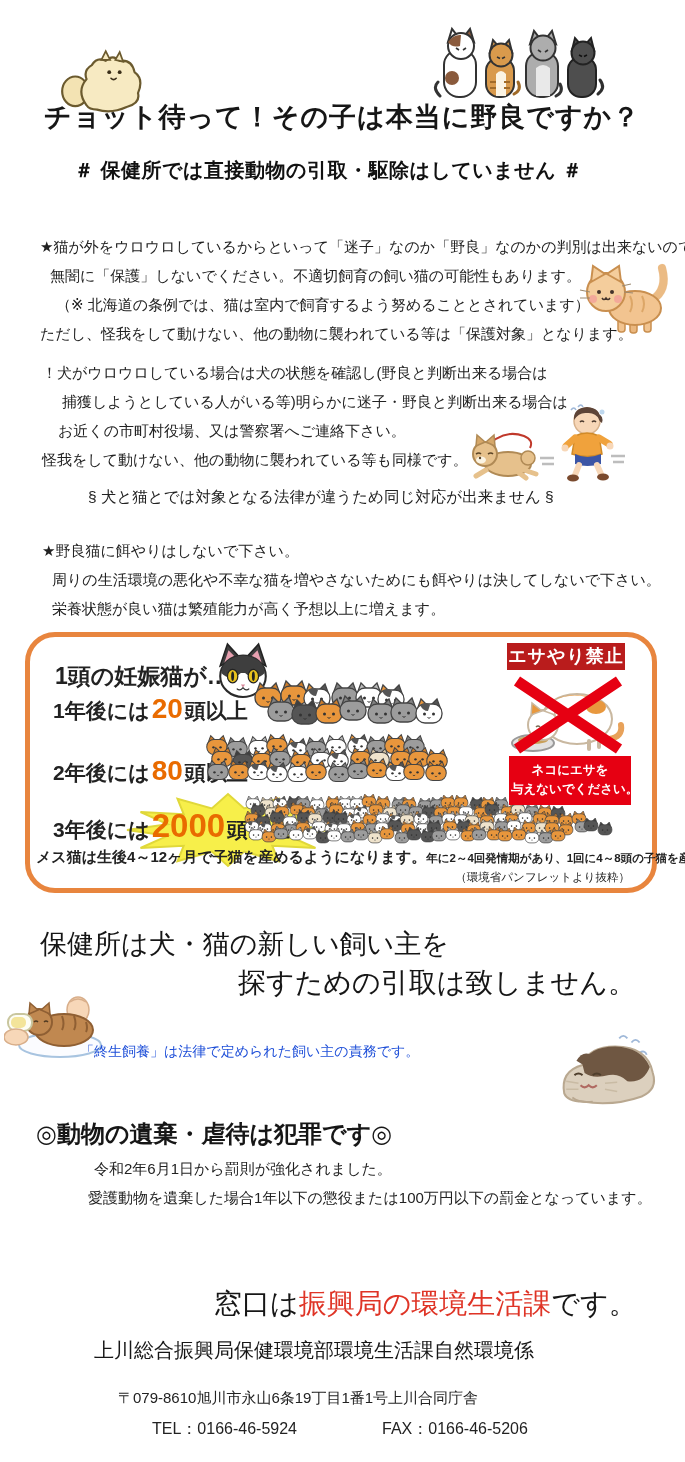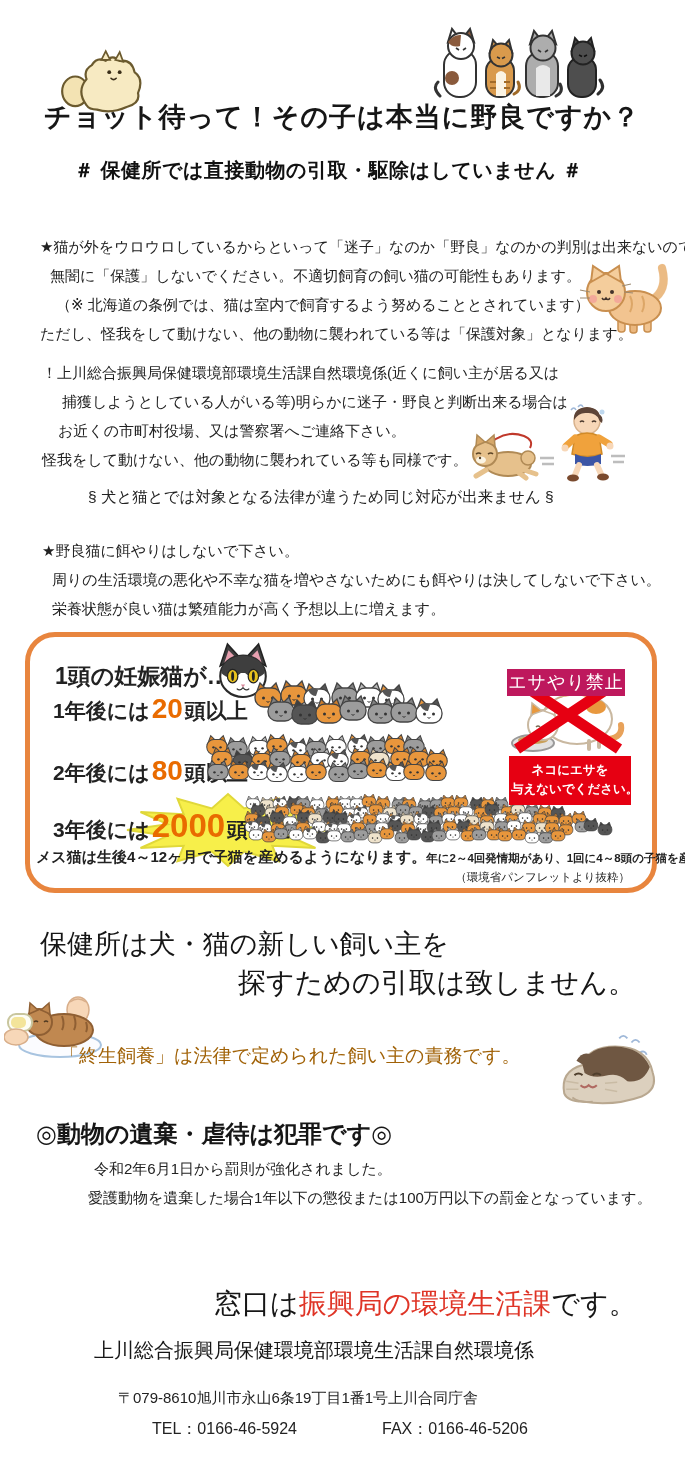--- a/index.html
+++ b/index.html
@@ -23,33 +23,33 @@
   #multi-box .inner{position:absolute;inset:0;}
   #box-title{left:25px;top:16px;font-size:23px;font-weight:700;color:#222;margin-top:8px;}
   .yrow{font-size:21px;font-weight:700;color:#222;}
   .yrow .num{color:#E96B00;font-size:28px;font-weight:800;padding:0 2px;position:relative;z-index:2;}
   #yrow1{left:23px;top:56px;} #yrow2{left:23px;top:118px;} #yrow3{left:23px;top:170px;}
   #yrow3 .num{font-size:33px;}
   #burst-holder{position:absolute;left:70px;top:-16px;z-index:1;}
   .cluster{position:absolute;}
   #cluster1{left:218px;top:42px;} #cluster2{left:168px;top:96px;} #cluster3{left:210px;top:156px;}
   .cluster span{position:absolute;display:block;line-height:0;}
-  #feed-ban-badge{left:477px;top:6px;width:118px;height:27px;background:#be185d;color:#fff;
-                  font-size:18px;font-weight:400;text-align:center;line-height:27px;letter-spacing:1px;z-index:5;margin-top:26px;}
+  #feed-ban-badge{left:477px;top:6px;width:118px;height:27px;background:#b91c1c;color:#fff;
+                  font-size:18px;font-weight:700;text-align:center;line-height:27px;letter-spacing:1px;z-index:5;}
   #eating-cat{left:473px;top:32px;z-index:4;}
   #feed-ban-caption{left:479px;top:119px;width:118px;background:#E60012;color:#fff;font-size:12.5px;
                     font-weight:700;text-align:center;line-height:1.55;padding:5px 2px;z-index:6;white-space:nowrap;}
   #box-footnote{left:6px;top:211px;width:612px;white-space:nowrap;z-index:7;}
   #box-footnote .fmain{font-size:15px;font-weight:700;color:#222;}
   #box-footnote .fsmall{font-size:11.5px;font-weight:700;color:#222;}
   #box-source{left:0;top:233px;width:600px;text-align:right;font-size:11.5px;color:#222;z-index:7;}
 
   #intake-line1{left:40px;top:926px;font-size:27px;font-weight:500;color:#161616;}
   #intake-line2{left:238px;top:964px;font-size:28px;font-weight:500;color:#161616;}
-  #law-line{left:60px;top:1043px;font-size:19px;color:#a16207;}
+  #law-line{left:80px;top:1043px;font-size:14px;color:#1d4ed8;}
 
   #crime-title{left:36px;top:1118px;font-size:24px;font-weight:600;color:#161616;}
   #crime-l1{left:94px;top:1154px;font-size:15px;} #crime-l2{left:88px;top:1183px;font-size:15px;}
 
   #contact-line1{left:48px;top:1248px;font-size:25px;font-weight:500;color:#161616;}
   #contact-line1 .bullet{font-size:27px;margin-right:16px;vertical-align:-1px;}
   #contact-line2{left:214px;top:1285px;font-size:28px;font-weight:500;color:#161616;}
   #contact-line2 .red{color:#DF3426;}
   #office-line{left:94px;top:1337px;font-size:20px;color:#161616;}
   #address-line{left:118px;top:1389px;font-size:15px;color:#222;}
@@ -138,21 +138,21 @@
       <circle cx="21" cy="36" r="2" fill="#42322A"></circle>
         <circle cx="34" cy="36" r="2" fill="#42322A"></circle>
       <circle cx="15" cy="43" r="4" fill="#F2A09A" opacity="0.8"></circle>
         <circle cx="40" cy="43" r="4" fill="#F2A09A" opacity="0.8"></circle>
       <path d="M24,42 q2,3 4,0 q2,3 4,0" fill="none" stroke="#42322A" stroke-width="1.5"></path>
       <path d="M2,34 l10,2 M2,42 l10,0 M44,30 l9,-2 M46,36 l9,1" stroke="#9C8A70" stroke-width="1.2"></path>
     </svg>
   </div>
 
   <div class="abs" id="dog-text">
-    <div class="bodyline">！上川総合振興局保健環境部環境生活課自然環境係(近くに飼い主が居る又は</div>
+    <div class="bodyline">！犬がウロウロしている場合は犬の状態を確認し(野良と判断出来る場合は</div>
     <div class="bodyline ind3">捕獲しようとしている人がいる等)明らかに迷子・野良と判断出来る場合は</div>
     <div class="bodyline ind2">お近くの市町村役場、又は警察署へご連絡下さい。</div>
     <div class="bodyline">怪我をして動けない、他の動物に襲われている等も同様です。</div>
   </div>
 
   <div class="illus" style="left:462px;top:424px;">
     <svg width="96" height="58" viewBox="0 0 96 58">
       <path d="M22,26 Q40,4 62,12 Q72,16 68,24" fill="none" stroke="#C0392B" stroke-width="2"></path>
       <ellipse cx="46" cy="40" rx="23" ry="12" fill="#E6C18C" stroke="#B08A55" stroke-width="2"></ellipse>
       <path d="M24,46 l-10,6 M62,46 l12,4 M56,48 l8,6" stroke="#E6C18C" stroke-width="5" stroke-linecap="round"></path>

